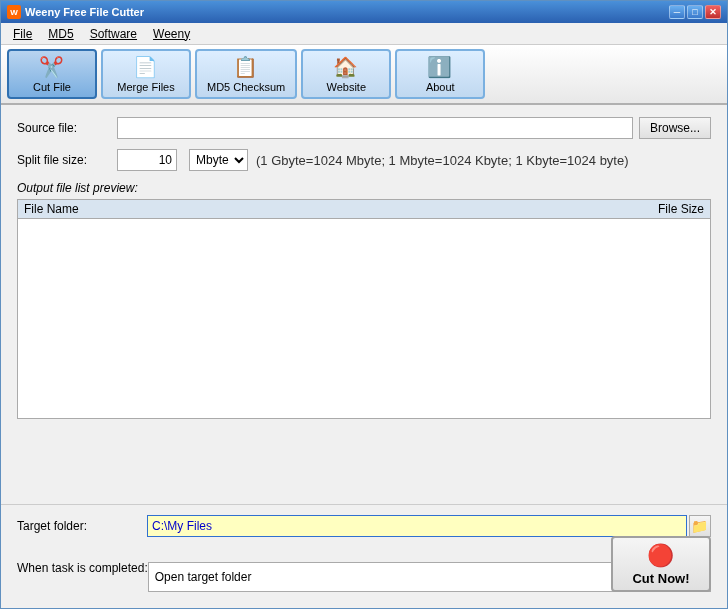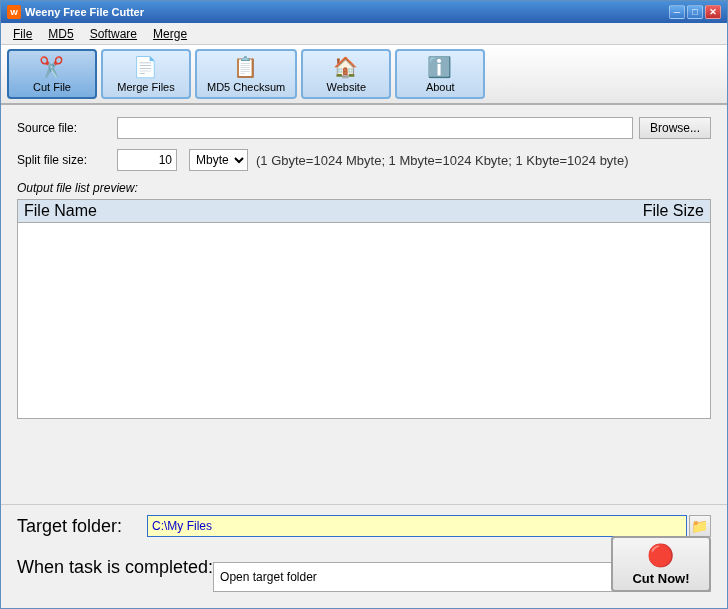--- a/index.html
+++ b/index.html
@@ -190,21 +190,21 @@
       border: 1px solid #aaa;
       background: white;
       height: 220px;
       overflow-y: auto;
     }
     .preview-table-header {
       display: flex;
       background: #d8e4f0;
       border-bottom: 1px solid #aaa;
       padding: 2px 6px;
-      font-size: 16px;
+      font-size: 12px;
     }
     .col-filename { flex: 1; }
     .col-filesize { width: 100px; text-align: right; }
 
     
     .bottom-section {
       position: absolute;
       bottom: 0;
       left: 0;
       right: 0;
@@ -212,21 +212,21 @@
       padding: 10px 16px;
       border-top: 1px solid #ccc;
     }
     .bottom-row {
       display: flex;
       align-items: center;
       margin-bottom: 6px;
     }
     .bottom-label {
       min-width: 130px;
-      font-size: 18px;
+      font-size: 12px;
     }
     .folder-input {
       flex: 1;
       height: 22px;
       border: 1px solid #3070d0;
       background: #ffffc0;
       padding: 0 4px;
       font-size: 12px;
       color: #0000cc;
     }
@@ -300,21 +300,21 @@
       <div class="tb-btn">─</div>
       <div class="tb-btn">□</div>
       <div class="tb-btn close">✕</div>
     </div>
   </div>
 
   <div class="menu-bar">
     <div class="menu-item">File</div>
     <div class="menu-item">MD5</div>
     <div class="menu-item">Software</div>
-    <div class="menu-item">Merge</div>
+    <div class="menu-item">Weeny</div>
   </div>
 
   <div class="toolbar">
     <div class="toolbar-btn active">
       <div class="tb-icon">✂️</div>
       <span>Cut File</span>
     </div>
     <div class="toolbar-btn">
       <div class="tb-icon">📄</div>
       <span>Merge Files</span>

